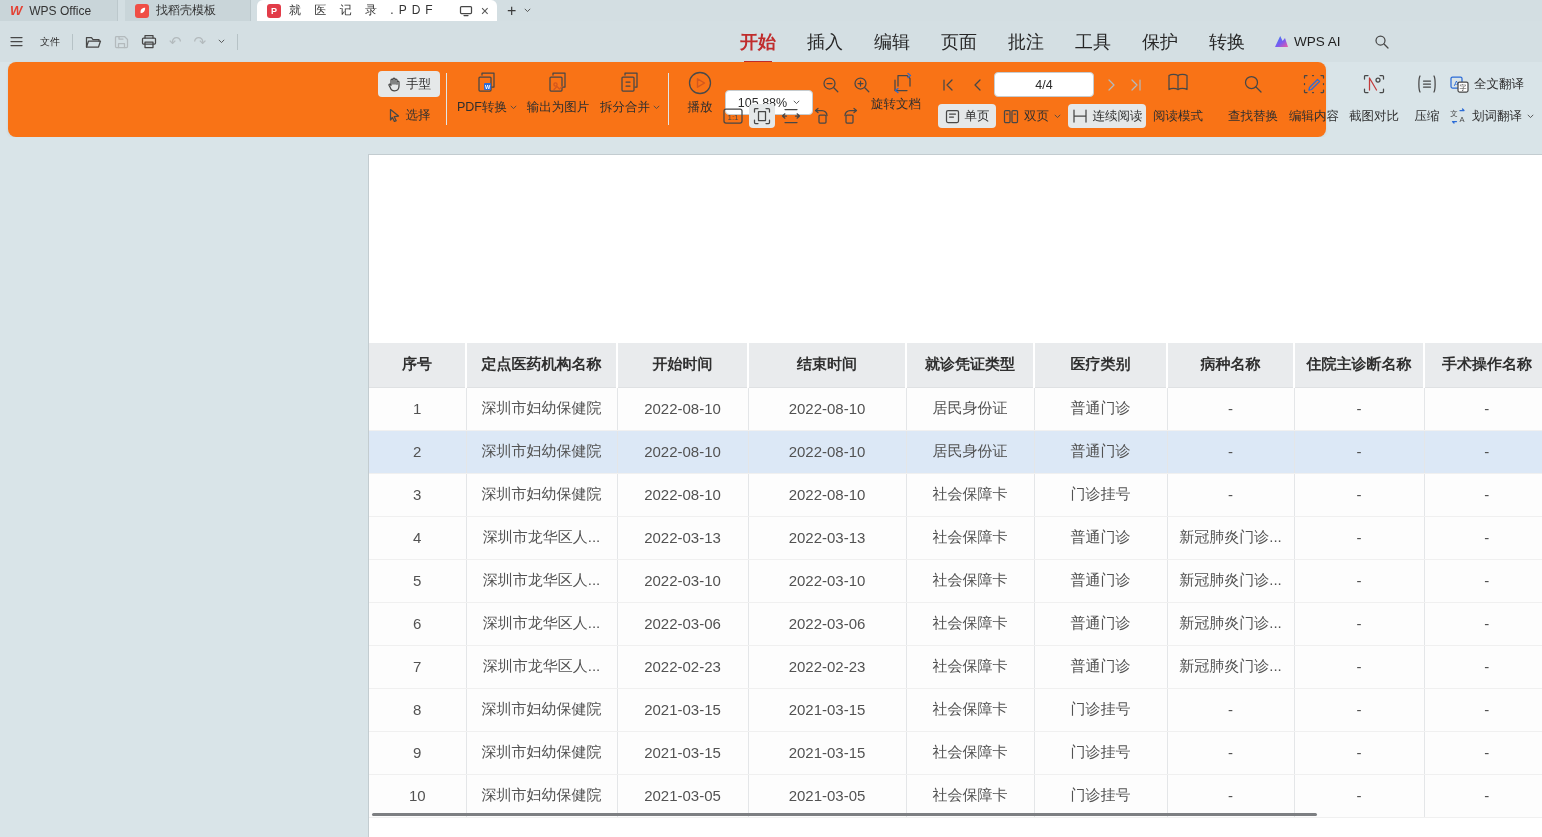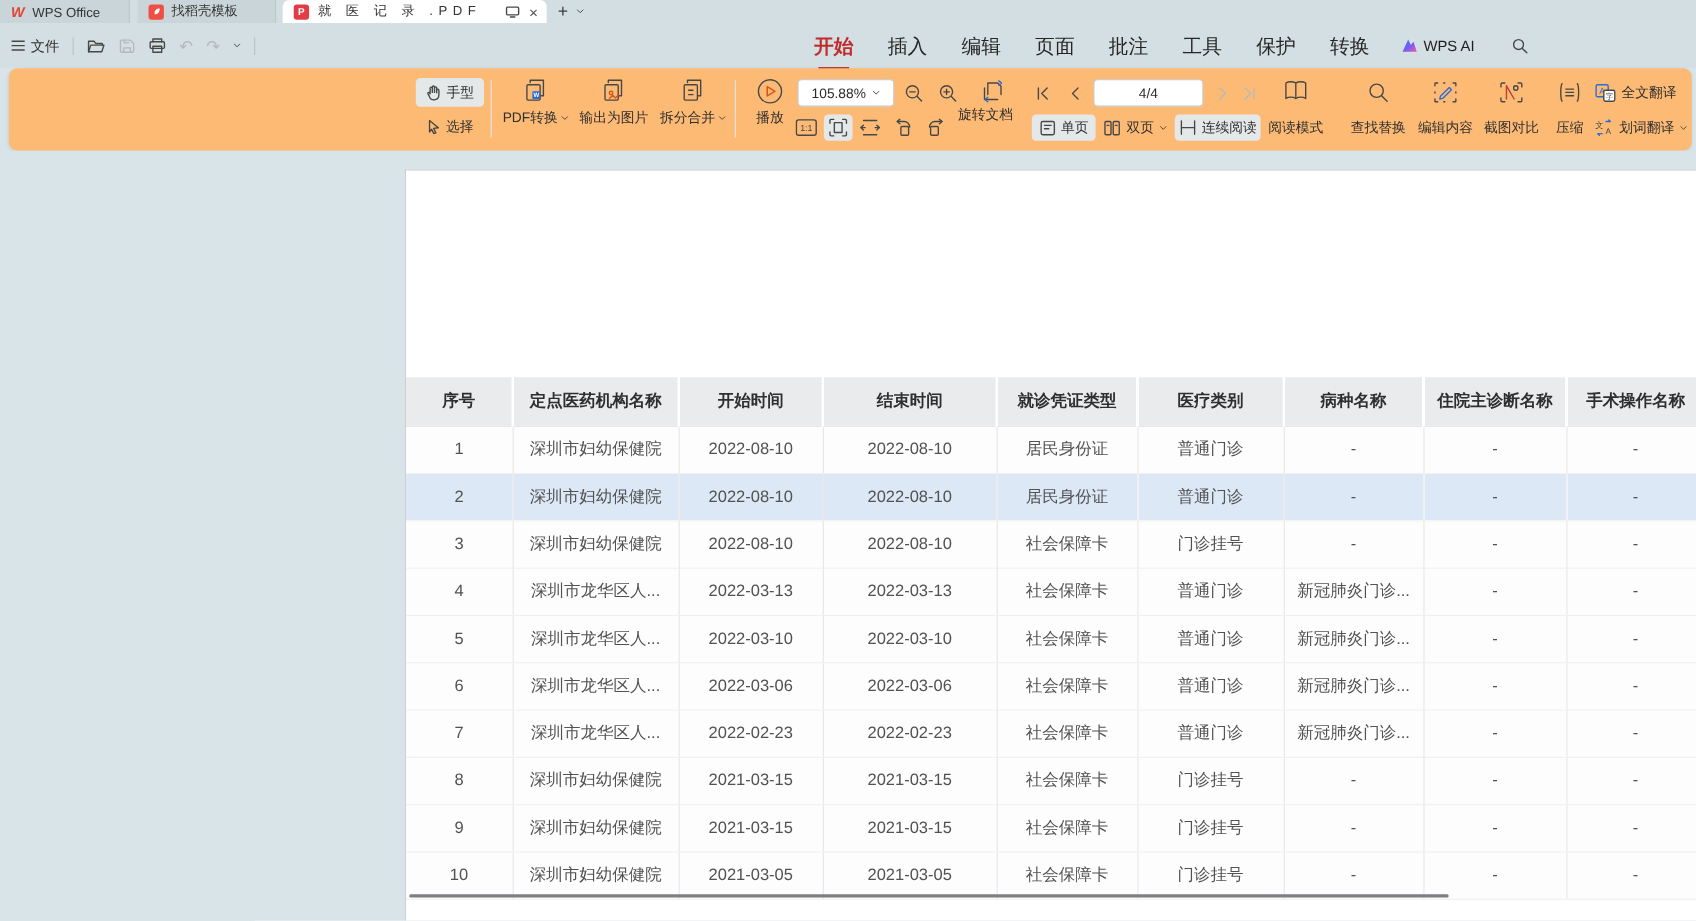--- a/index.html
+++ b/index.html
@@ -17,29 +17,29 @@
   .plus { font-size:16px; line-height:1; color:#3a3a3a; }
   .badge { width:14px; height:14px; border-radius:3px; display:inline-flex; align-items:center; justify-content:center; flex:0 0 auto; }
   .badge.pdf { background:#e23c49; color:#fff; font-size:9px; font-weight:bold; }
   .badge.docer { background:#f04e45; }
   .wps-w { color:#e34234; font-weight:bold; font-size:13px; font-style:italic; }
 
   
   .menubar { position:absolute; left:0; top:21px; width:1542px; height:41px; background:#d4dfe3; }
   .qa { position:absolute; left:10px; top:0; height:41px; display:flex; align-items:center; gap:12px; }
   .qa .vsep { width:1px; height:16px; background:#b6c2c6; }
-  .file-btn { display:flex; align-items:center; gap:5px; font-size:13px; color:#2e2e2e; }
+  .file-btn { display:flex; align-items:center; gap:17px; font-size:10px; color:#2e2e2e; }
   .menus { position:absolute; left:738px; top:0; height:41px; display:flex; align-items:center; gap:27px; }
   .menu-item { font-size:18px; color:#262626; position:relative; padding:4px 2px; cursor:default; }
   .menu-item.active { color:#c02c2c; font-weight:bold; }
   .menu-item.active::after { content:""; position:absolute; left:50%; transform:translateX(-50%); bottom:-6px; width:28px; height:3px; background:#c02c2c; }
   .wps-ai { display:flex; align-items:center; gap:5px; font-size:13.5px; color:#1f1f1f; }
 
   
-  .toolbar { position:absolute; left:8px; top:62px; width:1530px; height:75px; background:#fdba74; border-radius:8px; box-shadow:0 1px 3px rgba(30,50,60,.08); }
+  .toolbar { position:absolute; left:8px; top:62px; width:1318px; height:75px; background:#f97316; border-radius:8px; box-shadow:0 1px 3px rgba(30,50,60,.08); }
   .tb { position:absolute; display:flex; align-items:center; justify-content:center; gap:5px; font-size:12.5px; color:#2f2f2f; border-radius:4px; cursor:default; }
   .tb.sel { background:#e5e8e9; }
   .tb-col { position:absolute; display:flex; flex-direction:column; align-items:center; gap:3px; font-size:12.5px; color:#2f2f2f; cursor:default; }
   .tb-sep { position:absolute; width:1px; height:52px; top:11px; background:#e2e6e7; }
   .inputbox { position:absolute; background:#fff; border:1px solid #c6cccf; border-radius:4px; display:flex; align-items:center; justify-content:center; gap:6px; font-size:12.5px; color:#2c2c2c; }
   .chev { width:7px; height:7px; flex:0 0 auto; }
 
   
   svg.ic { fill:none; stroke:#474747; stroke-width:1.25; stroke-linecap:round; stroke-linejoin:round; display:block; }
   svg.ic.dim { stroke:#b3babd; }
@@ -214,21 +214,21 @@
     <div class="tb-sep" style="left:660px"></div>
 
     <div class="tb-col" style="left:668px;top:8px;width:48px">
       <svg width="26" height="26" viewBox="0 0 26 26">
           <circle cx="13" cy="13" r="10.5" fill="none" stroke="#4a4a4a" stroke-width="1.3"></circle>
           <path d="M10.5 8.8v8.4l7-4.2z" fill="none" stroke="#d2571e" stroke-width="1.4" stroke-linejoin="round"></path>
         </svg>
       <span>播放</span>
     </div>
 
-    <div class="inputbox" style="left:717px;top:10px;width:88px;height:25px">
+    <div class="inputbox" style="left:717px;top:28px;width:88px;height:25px">
       <span>105.88%</span>
       <svg class="ic chev" viewBox="0 0 10 10">
           <path d="M1.5 3l3.5 3.5L8.5 3"></path>
         </svg>
     </div>
     <div class="tb" style="left:810px;top:10px;width:26px;height:25px">
       <svg class="ic" width="18" height="18" viewBox="0 0 18 18">
           <circle cx="7.5" cy="7.5" r="5.5"></circle>
           <path d="M11.8 11.8l4 4M5 7.5h5"></path>
         </svg>

